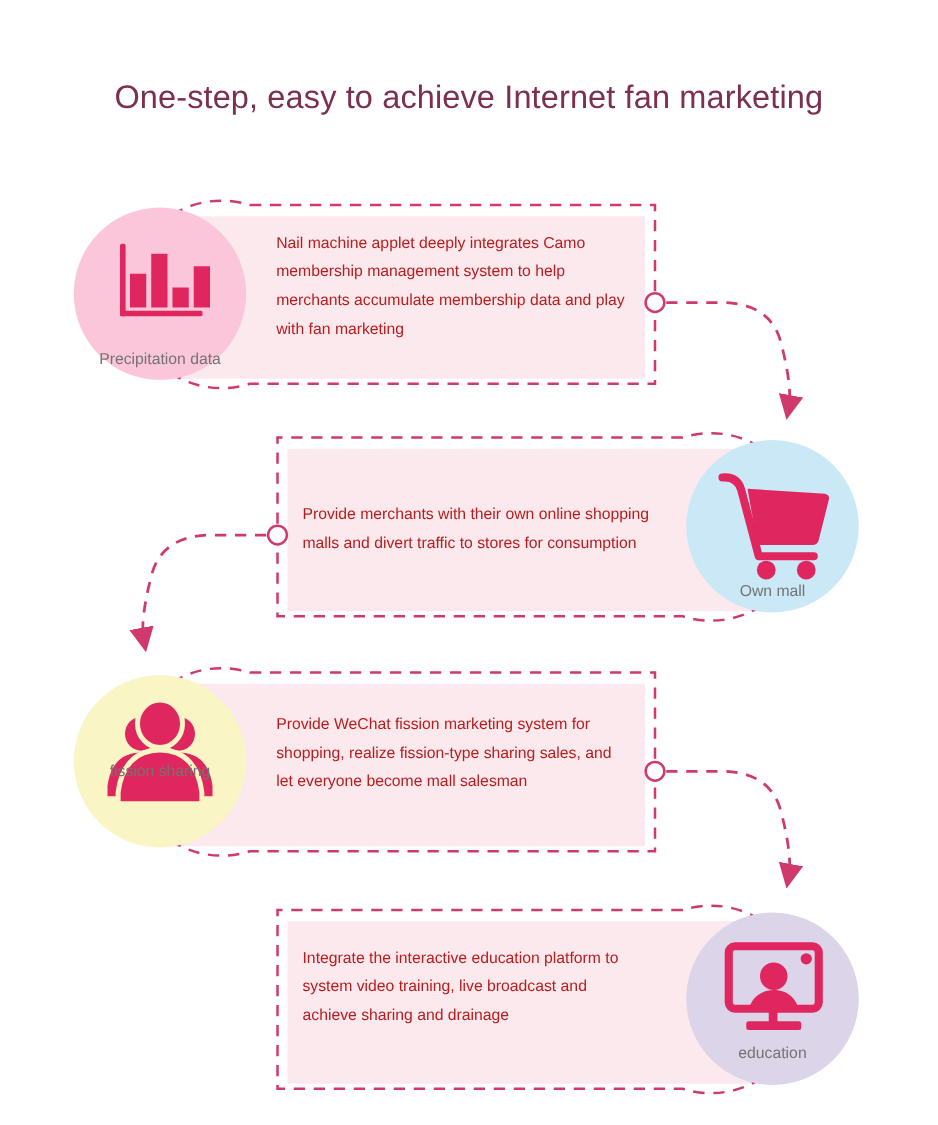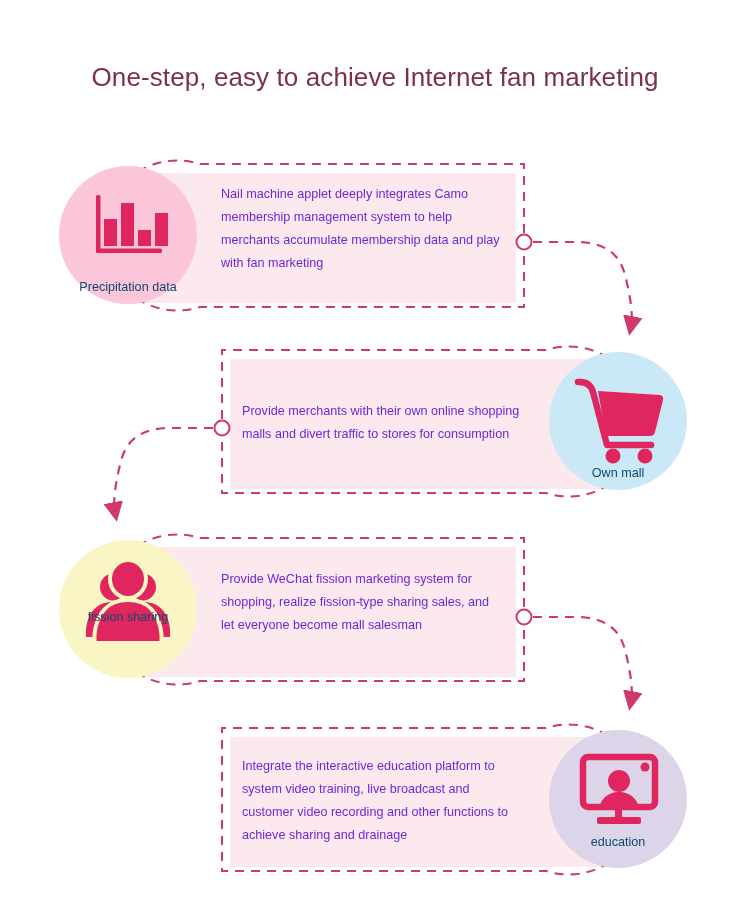--- a/index.html
+++ b/index.html
@@ -35,29 +35,29 @@
     position: absolute;
     left: 0;
     top: 0;
     width: 750px;
     height: 900px;
   }
   .desc {
     position: absolute;
     font-size: 12.6px;
     line-height: 23px;
-    color: #6d28d9;
+    color: #b91c1c;
     font-family: "Liberation Sans", sans-serif;
   }
   .circle-label {
     position: absolute;
     text-align: center;
     font-size: 12.6px;
     line-height: 19px;
-    color: #0c4a6e;
+    color: #737373;
     font-family: "Liberation Sans", sans-serif;
   }
 </style>
 </head>
 <body>
 
 <div id="stage">
 
   <div id="page-title">One-step, easy to achieve Internet fan marketing</div>
 
@@ -182,21 +182,20 @@
 
   <div class="desc" style="left:221px; top:568px; width:300px;">
     <div>Provide WeChat fission marketing system for</div>
     <div>shopping, realize fission-type sharing sales, and</div>
     <div>let everyone become mall salesman</div>
   </div>
 
   <div class="desc" style="left:242px; top:755px; width:300px;">
     <div>Integrate the interactive education platform to</div>
     <div>system video training, live broadcast and</div>
-    <div>customer video recording and other functions to</div>
     <div>achieve sharing and drainage</div>
   </div>
 
   <div class="circle-label" style="left:53px; top:278px; width:150px;">Precipitation data</div>
 
   <div class="circle-label" style="left:543px; top:464px; width:150px;text-align:center;">Own mall</div>
 
   <div class="circle-label" style="left:53px; top:608px; width:150px;text-align:center;">fission sharing</div>
 
   <div class="circle-label" style="left:543px; top:833px; width:150px;">

